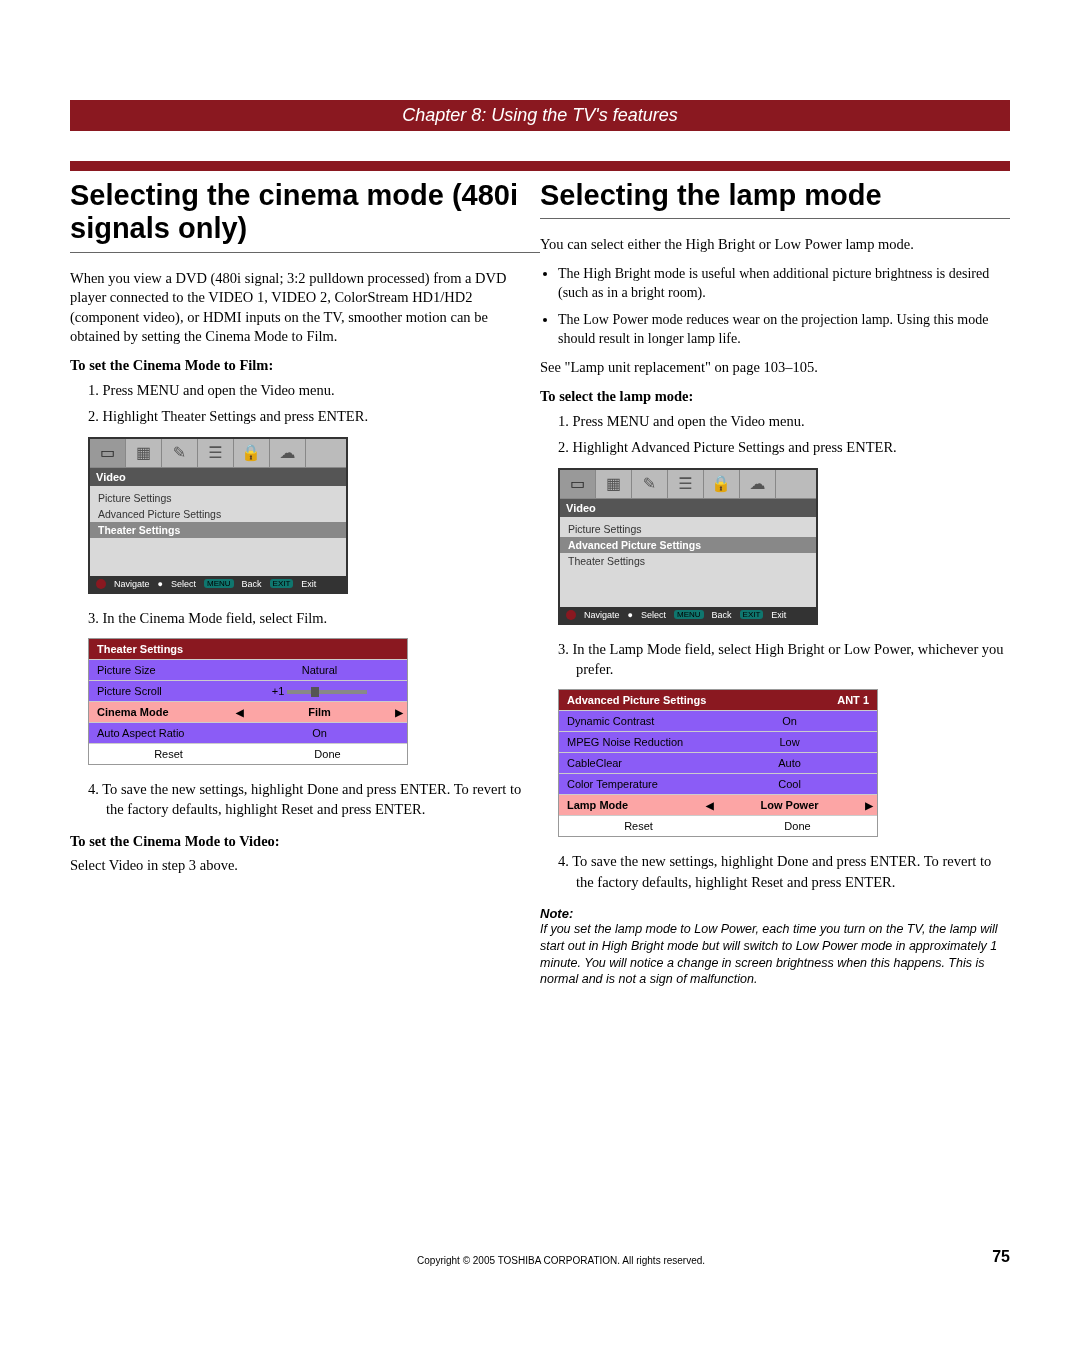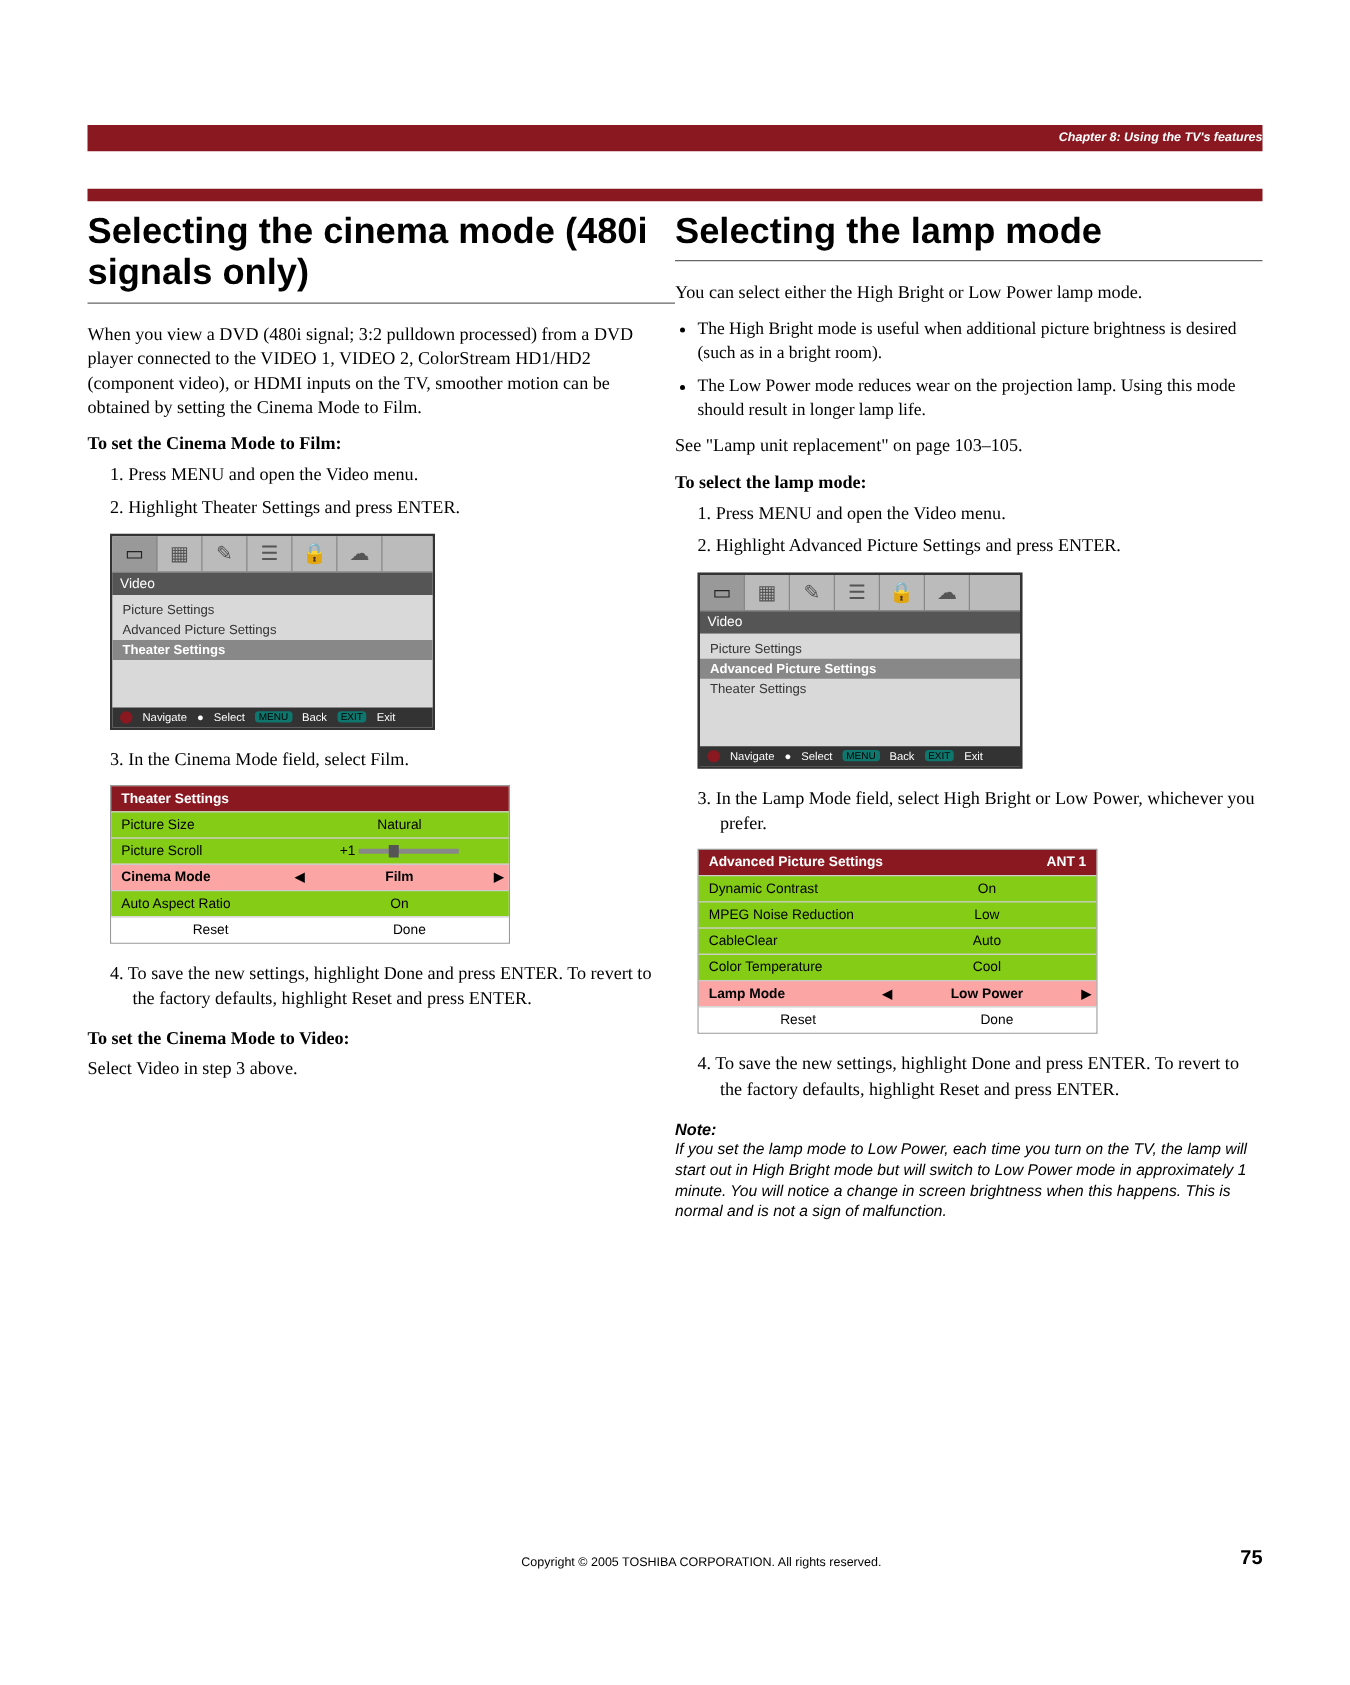--- a/index.html
+++ b/index.html
@@ -11,23 +11,23 @@
     margin: 0 auto;
     padding: 0;
   }
   .page {
     padding: 100px 70px 40px 70px;
   }
   .chapter-bar {
     background: #8a1820;
     color: #fff;
     font-style: italic;
-    font-weight: bold;
-    font-size: 10px;
-    text-align: right;
+    font-weight: normal;
+    font-size: 18px;
+    text-align: center;
     padding: 5px 0;
     margin-bottom: 30px;
     font-family: Arial, sans-serif;
   }
   .columns {
     display: flex;
   }
   .col {
     flex: 1;
     min-width: 0;
@@ -91,21 +91,21 @@
     align-items: center;
     justify-content: center;
     font-size: 16px;
     color: #555;
   }
   .menu-tab.active { background: #999; color:#222; }
   .menu-title {
     background: #555;
     color: #fff;
     font-size: 11px;
-    font-weight: normal;
+    font-weight: bold;
     padding: 3px 6px;
   }
   .menu-body {
     background: #d9d9d9;
     min-height: 90px;
     padding: 4px 0;
   }
   .menu-item {
     font-size: 10.5px;
     padding: 2px 8px;
@@ -148,21 +148,21 @@
     background: #8a1820;
     color: #fff;
     font-weight: bold;
     padding: 4px 8px;
     display: flex;
     justify-content: space-between;
   }
   .settings-row {
     display: flex;
     border-top: 1px solid #ccc;
-    background: #84cc16;
+    background: #8b5cf6;
   }
   .settings-row.highlight { background: #fca5a5; font-weight: bold; }
   .settings-label {
     flex: 0 0 45%;
     padding: 4px 8px;
   }
   .settings-value {
     flex: 1;
     text-align: center;
     padding: 4px 8px;

